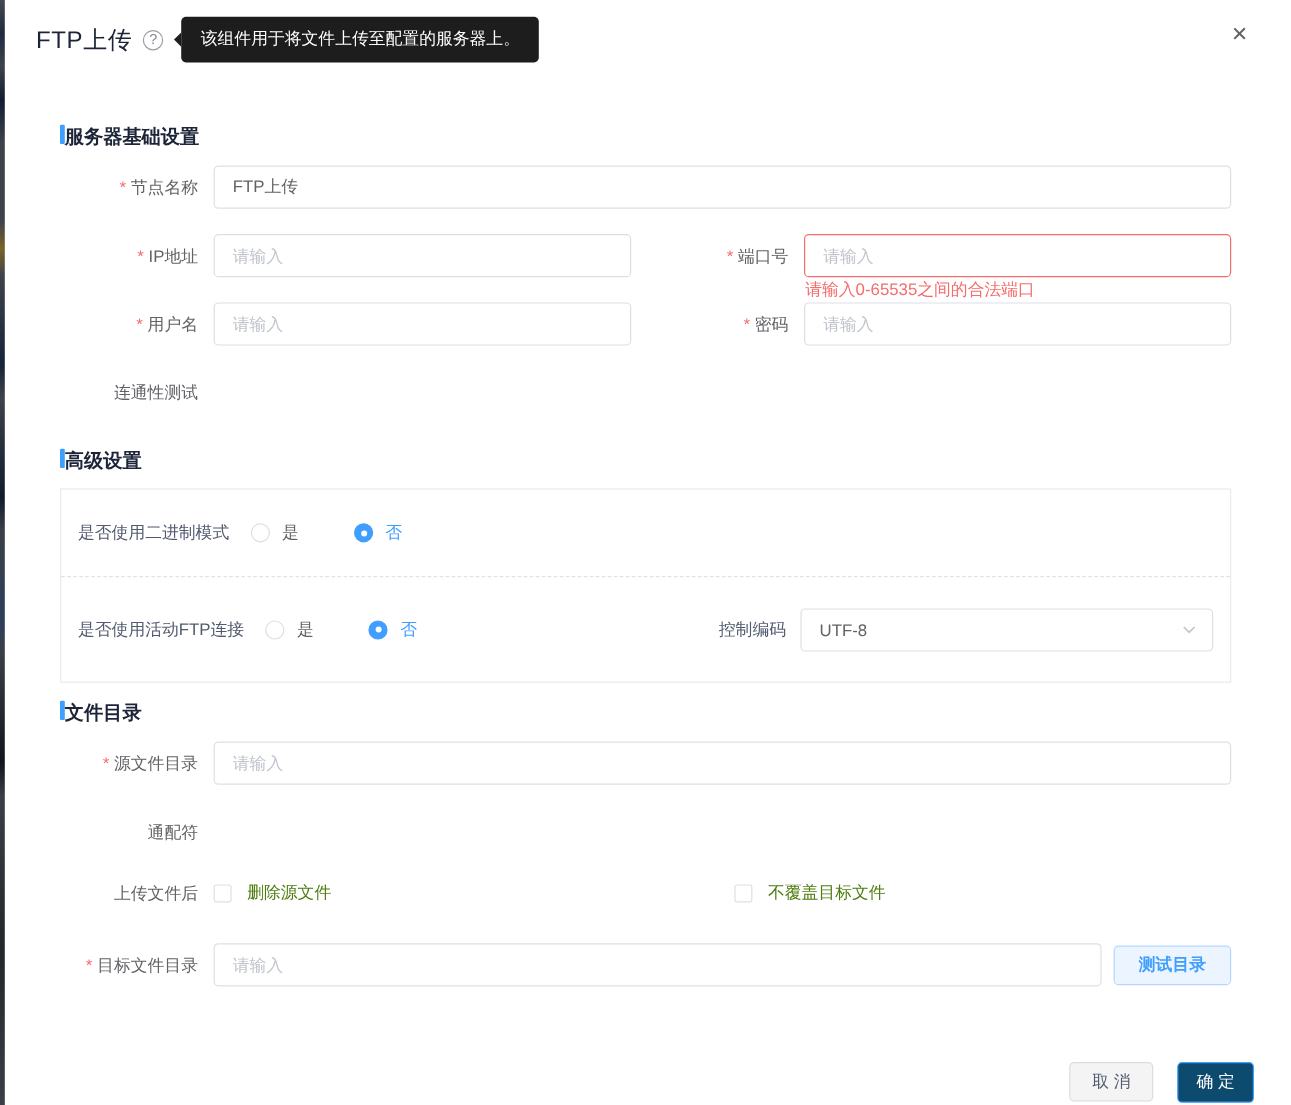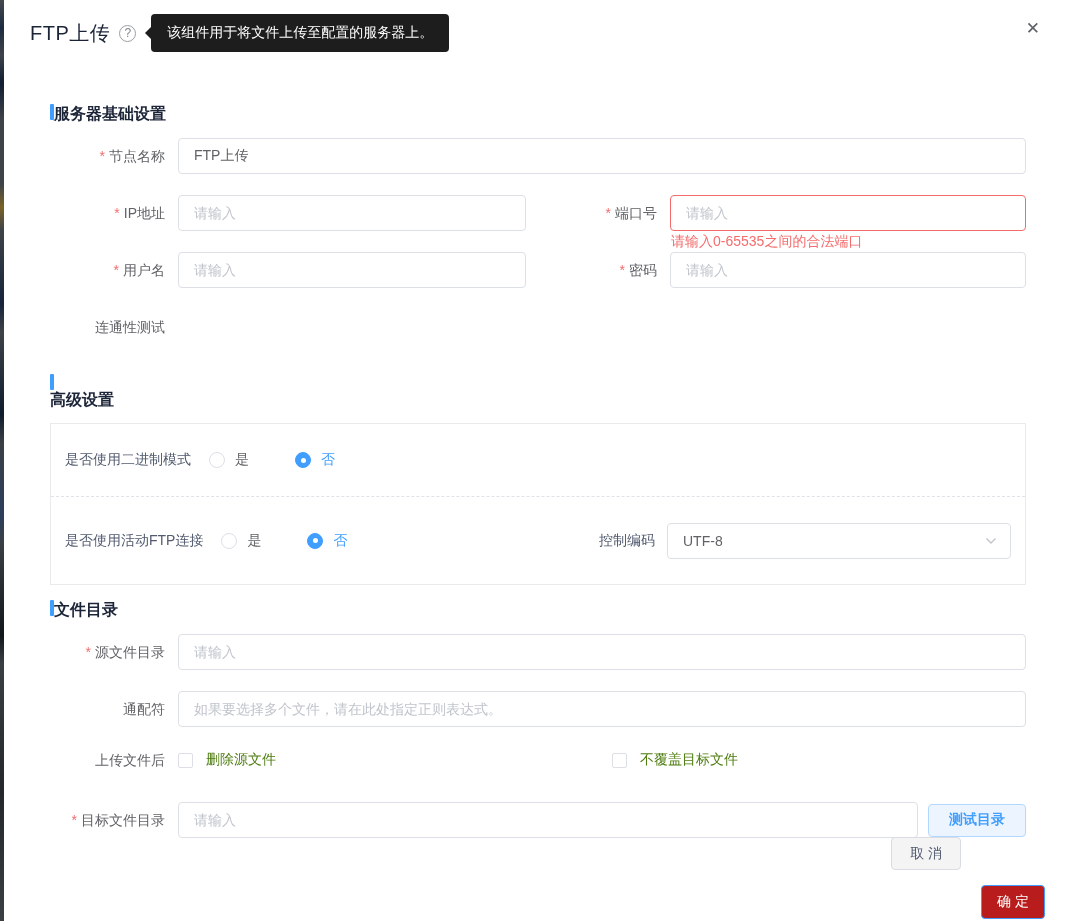--- a/index.html
+++ b/index.html
@@ -38,21 +38,21 @@
   }
   .close-icon{
     position:absolute; top:20px; right:36px; font-size:17px; color:#5f6368;
     cursor:pointer; line-height:1;
   }
   .main{ padding:0 50px; }
   .section-head{ display:flex; align-items:flex-start; }
   .section-bar{ width:4px; height:16px; background:#409eff; border-radius:1px; }
   .section-title{ font-size:16px; font-weight:bold; color:#1c2438; }
   .mt-first{ margin-top:50px; }
-  .mt-adv{ margin-top:29px;flex-direction:column; }
+  .mt-adv{ margin-top:29px; }
   .mt-dir{ margin-top:15px; }
   .rows{ margin-top:13px; }
   .form-row{ display:flex; align-items:center; margin-bottom:21px; min-height:36px; }
   .lbl{ width:115px; text-align:right; font-size:14px; color:#606266; flex-shrink:0; line-height:1.3; }
   .lbl2{ width:131px; text-align:right; font-size:14px; color:#606266; flex-shrink:0; line-height:1.3; }
   .req{ color:#f56c6c; margin-right:4px; }
   .ctrl{ flex:1; margin-left:13px; position:relative; display:flex; align-items:center; }
   .ctrl-fixed{ width:348px; flex:none; }
   .half-left{ display:flex; align-items:center; width:476px; flex-shrink:0;justify-content:space-between; }
   .half-right{ display:flex; align-items:center; flex:1; }
@@ -67,21 +67,21 @@
     position:absolute; top:calc(100% + 2px); left:1px; color:#f56c6c;
     font-size:14px; white-space:nowrap; line-height:1.2;
   }
   .btn{
     height:33px; border-radius:4px; font-size:14px; cursor:pointer;
     font-family:inherit; display:inline-flex; align-items:center; justify-content:center;
   }
   .btn-plain{ background:#ecf5ff; border:1px solid #b3d8ff; color:#409eff; padding:0 13px; }
   .btn-test-dir{ margin-left:10px; padding:0 20px; flex-shrink:0;font-weight:bold; }
   .btn-default{ background:#f4f4f5; border:1px solid #d9dce2; color:#515a6e; padding:0 18px; }
-  .btn-primary{ background:#b91c1c; border:1px solid #409eff; color:#fff; padding:16px 15px;margin-top:48px; }
+  .btn-primary{ background:#0c4a6e; border:1px solid #409eff; color:#fff; padding:16px 15px; }
   .adv-box{ border:1px solid #e8eaec; margin-top:12px; }
   .adv-row{ display:flex; align-items:center; justify-content:space-between; padding:0 14px; }
   .adv-row-1{ height:73px; border-bottom:1px dashed #dfe2e7; }
   .adv-row-2{ height:87px; }
   .adv-left{ display:flex; align-items:center; }
   .adv-lbl{ font-size:14px; color:#515a6e; }
   .adv-right{ display:flex; align-items:center; }
   .radio-group{ display:flex; align-items:center; gap:46px; margin-left:18px; }
   .radio{ display:inline-flex; align-items:center; gap:10px; cursor:pointer; }
   .radio-circle{
@@ -245,23 +245,20 @@
   <div class="rows">
     <div class="form-row">
       <span class="lbl"><span class="req">*</span><span>源文件目录</span></span>
       <span class="ctrl">
         <input class="inp" placeholder="请输入" style="">
       </span>
     </div>
 
     <div class="form-row">
       <span class="lbl">通配符</span>
-      <span class="ctrl">
-        <input class="inp" placeholder="如果要选择多个文件，请在此处指定正则表达式。" style="">
-      </span>
     </div>
 
     <div class="form-row checkbox-row">
       <span class="lbl">上传文件后</span>
       <span class="ctrl">
         <span class="check-group check-group-1">
           <span class="checkbox"></span>
           <span class="check-lbl">删除源文件</span>
         </span>
         <span class="check-group">

